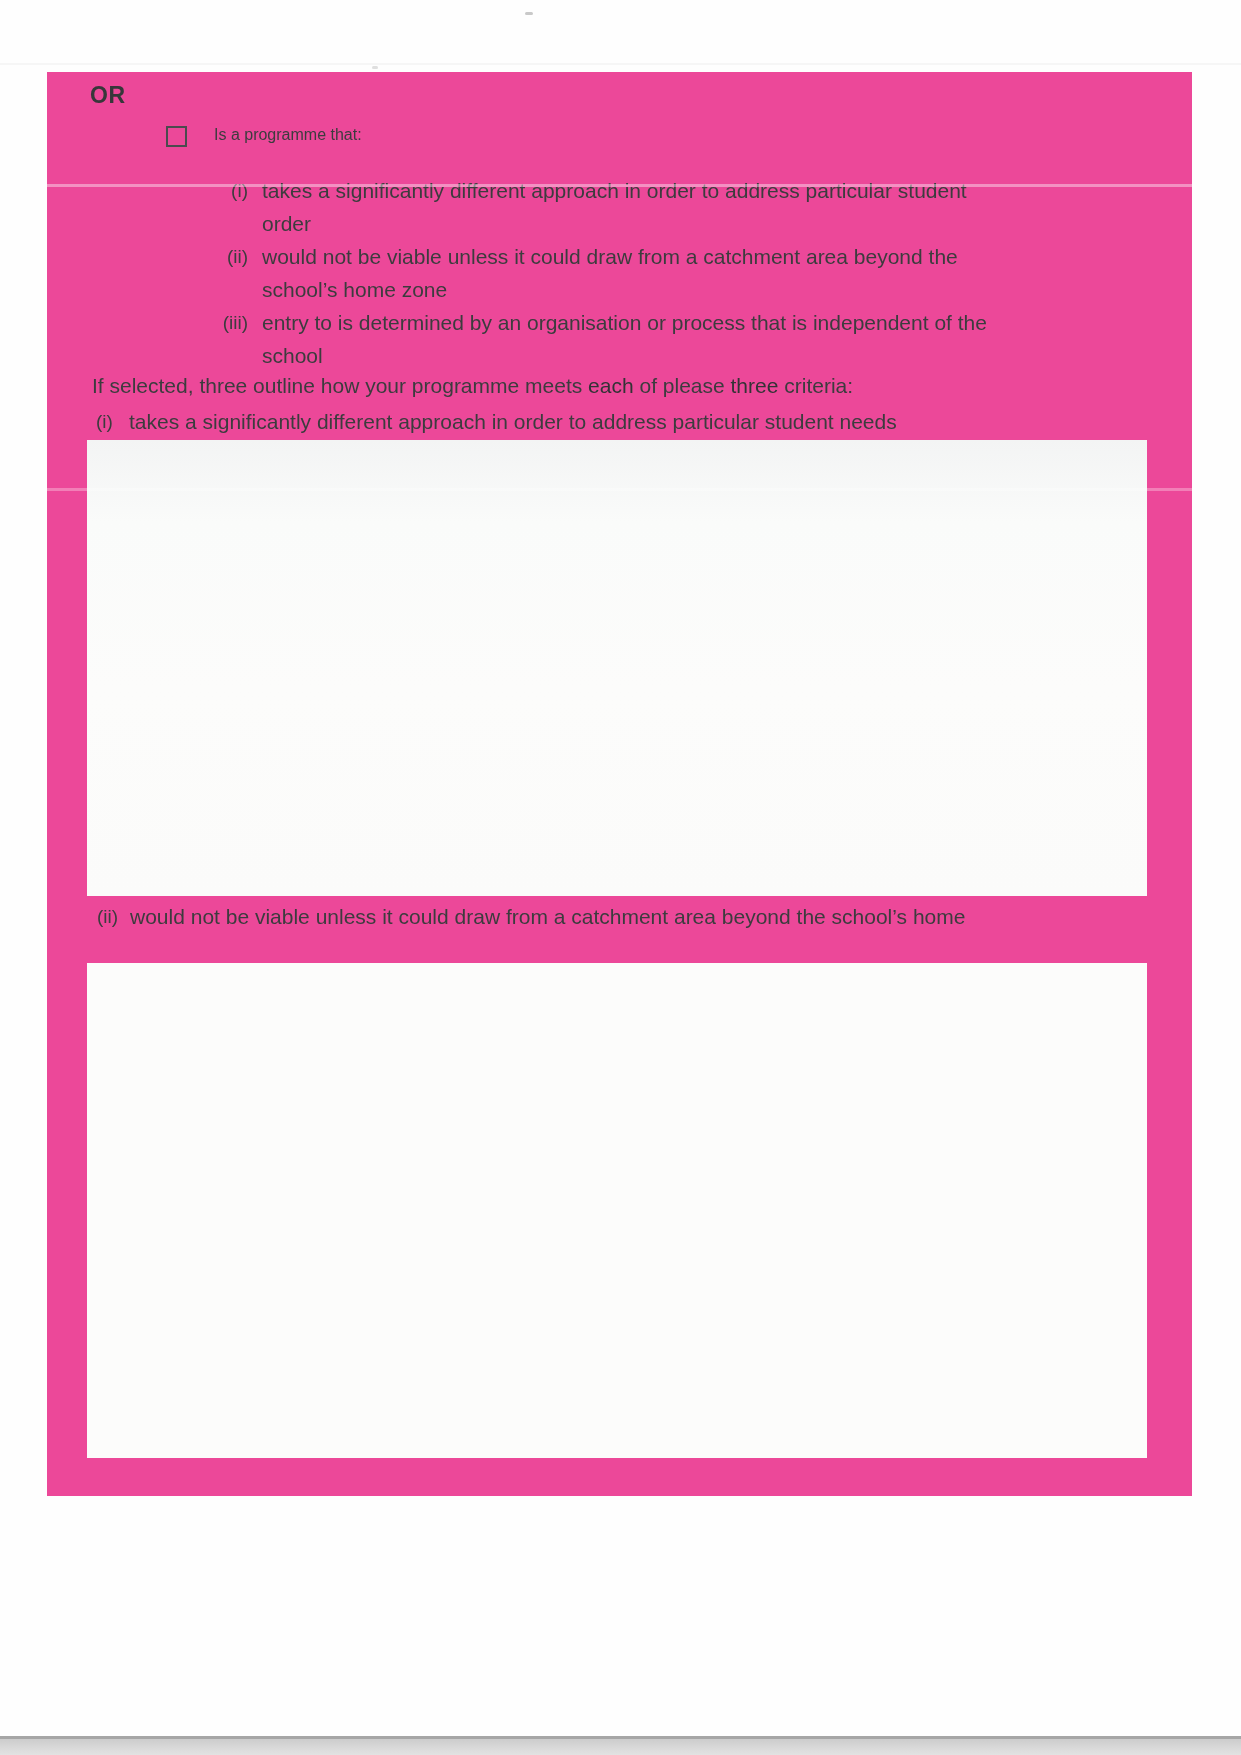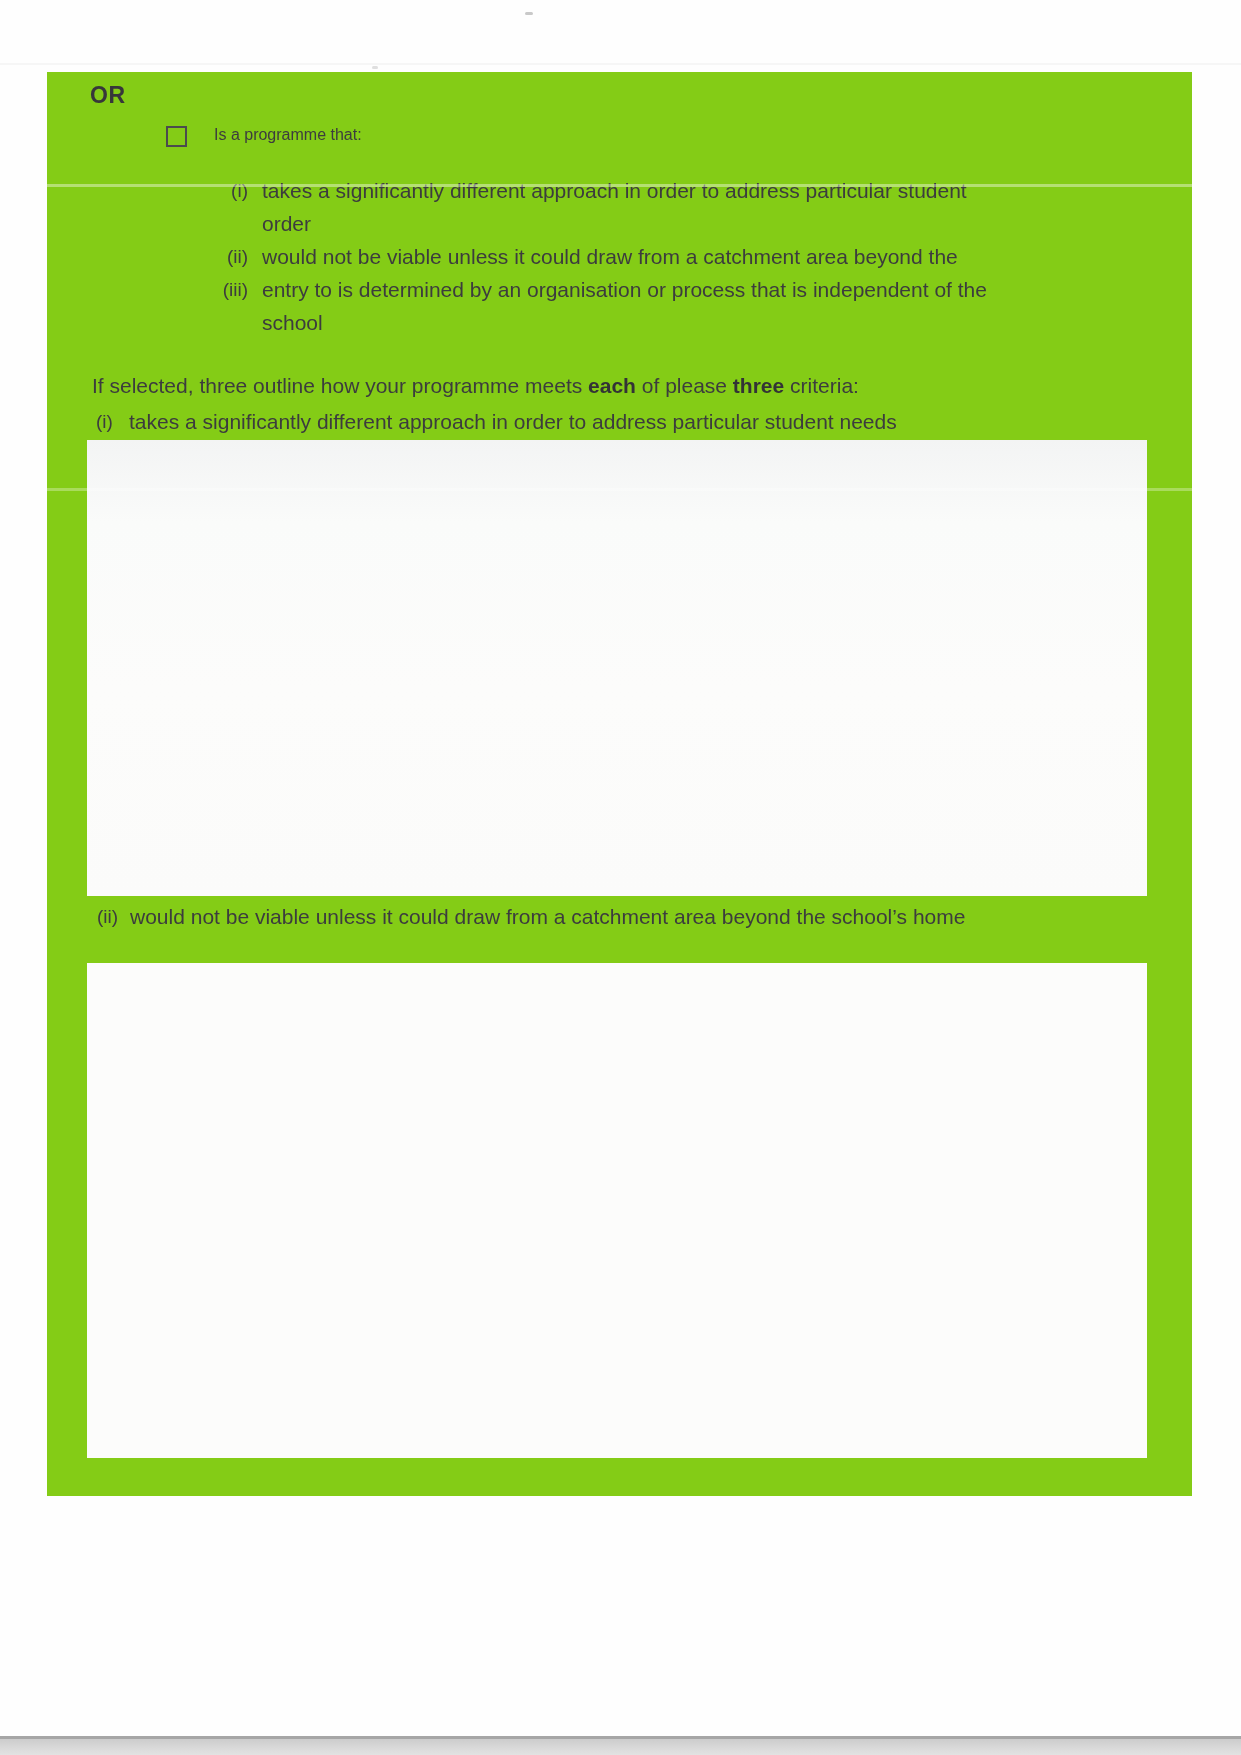--- a/index.html
+++ b/index.html
@@ -16,21 +16,21 @@
     background: #c9c9c9;
     border-radius: 2px;
   }
   .speck1 { left: 525px; top: 12px; width: 8px; height: 3px; }
   .speck2 { left: 372px; top: 66px; width: 6px; height: 3px; opacity: .6; }
 
   .panel {
     position: absolute;
     left: 47px; top: 72px;
     width: 1145px; height: 1424px;
-    background: #84cc16;
+    background: #ec4899;
   }
 
   .or-heading {
     position: absolute;
     left: 43px; top: 10px;
     font-size: 23px;
     font-weight: bold;
     color: #37373a;
     letter-spacing: .5px;
   }
@@ -69,21 +69,21 @@
     line-height: 33px;
     white-space: nowrap;
   }
 
   .instruction {
     position: absolute;
     left: 45px; top: 302px;
     font-size: 21px;
     white-space: nowrap;
   }
-  .instruction b { font-weight: bold; color: #333336; }
+  .instruction b { font-weight: normal; color: #333336; }
 
   .prompt { position: absolute; display: flex; }
   .prompt-1 { left: 49px; top: 334px; }
   .prompt-2 { left: 50px; top: 829px; }
   .prompt-marker {
     font-size: 19px;
     line-height: 32px;
     flex: 0 0 33px;
   }
   .prompt-lines .line {
@@ -146,20 +146,21 @@
       <div class="criteria-lines">
         <div class="line">takes a significantly different approach in order to address particular student</div>
         <div class="line">order</div>
       </div>
     </div>
 
     <div class="criteria-item">
       <div class="criteria-marker">(ii)</div>
       <div class="criteria-lines">
         <div class="line">would not be viable unless it could draw from a catchment area beyond the</div>
+        <div class="line">school’s home zone</div>
       </div>
     </div>
 
     <div class="criteria-item">
       <div class="criteria-marker">(iii)</div>
       <div class="criteria-lines">
         <div class="line">entry to is determined by an organisation or process that is independent of the</div>
         <div class="line">school</div>
       </div>
     </div>

